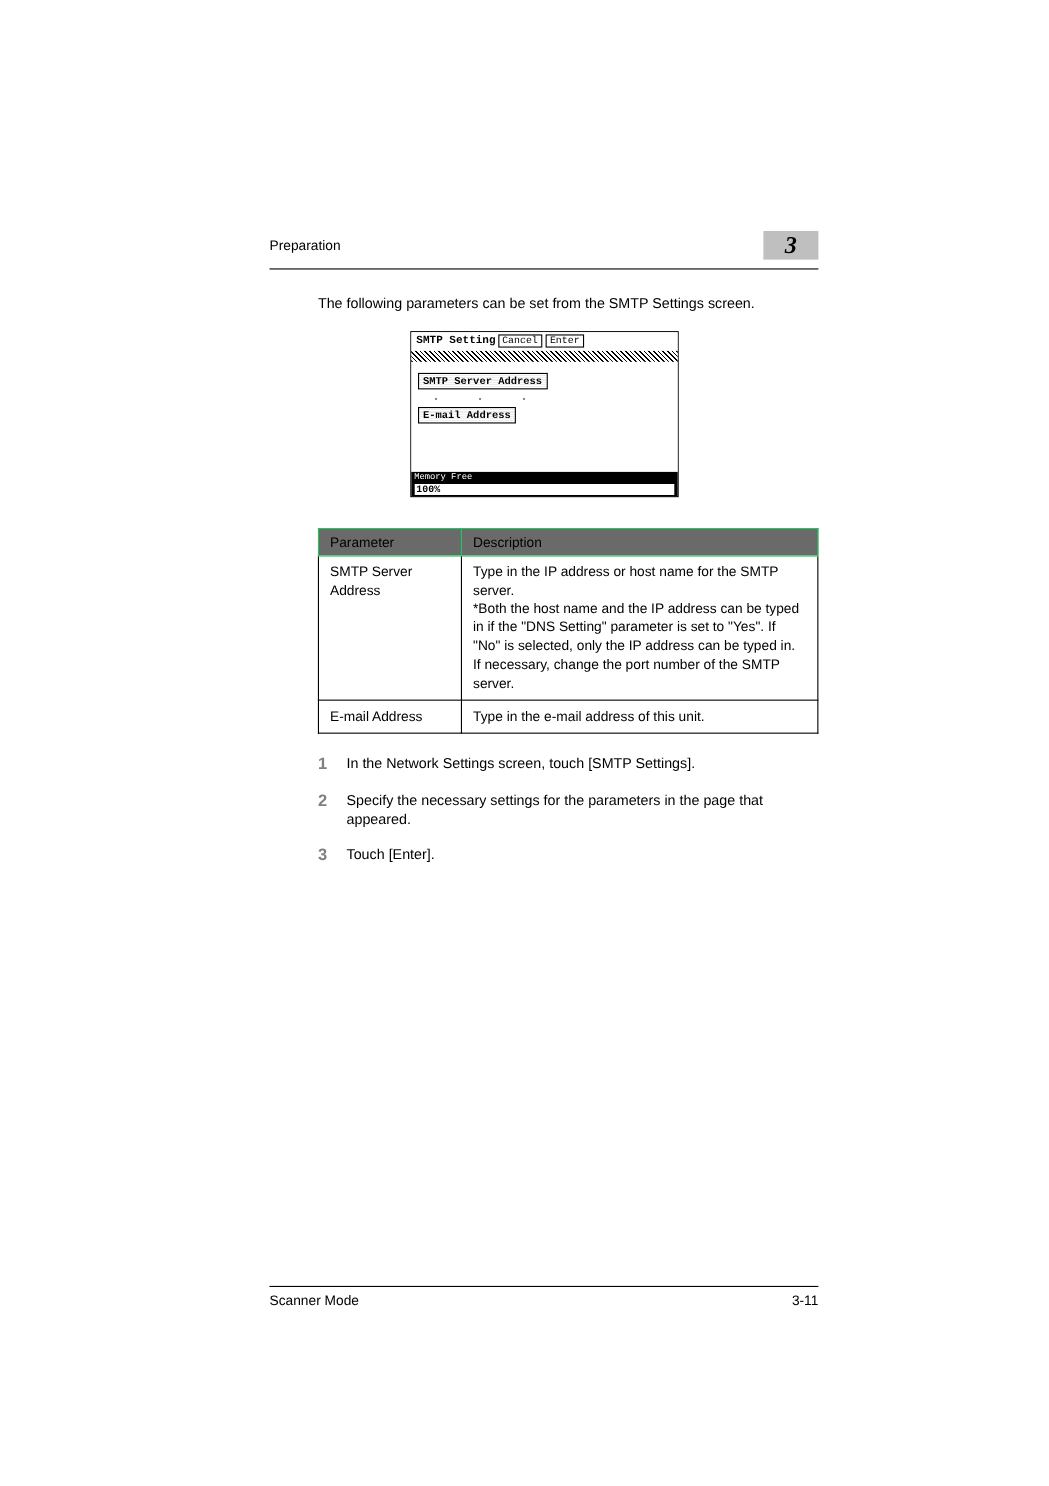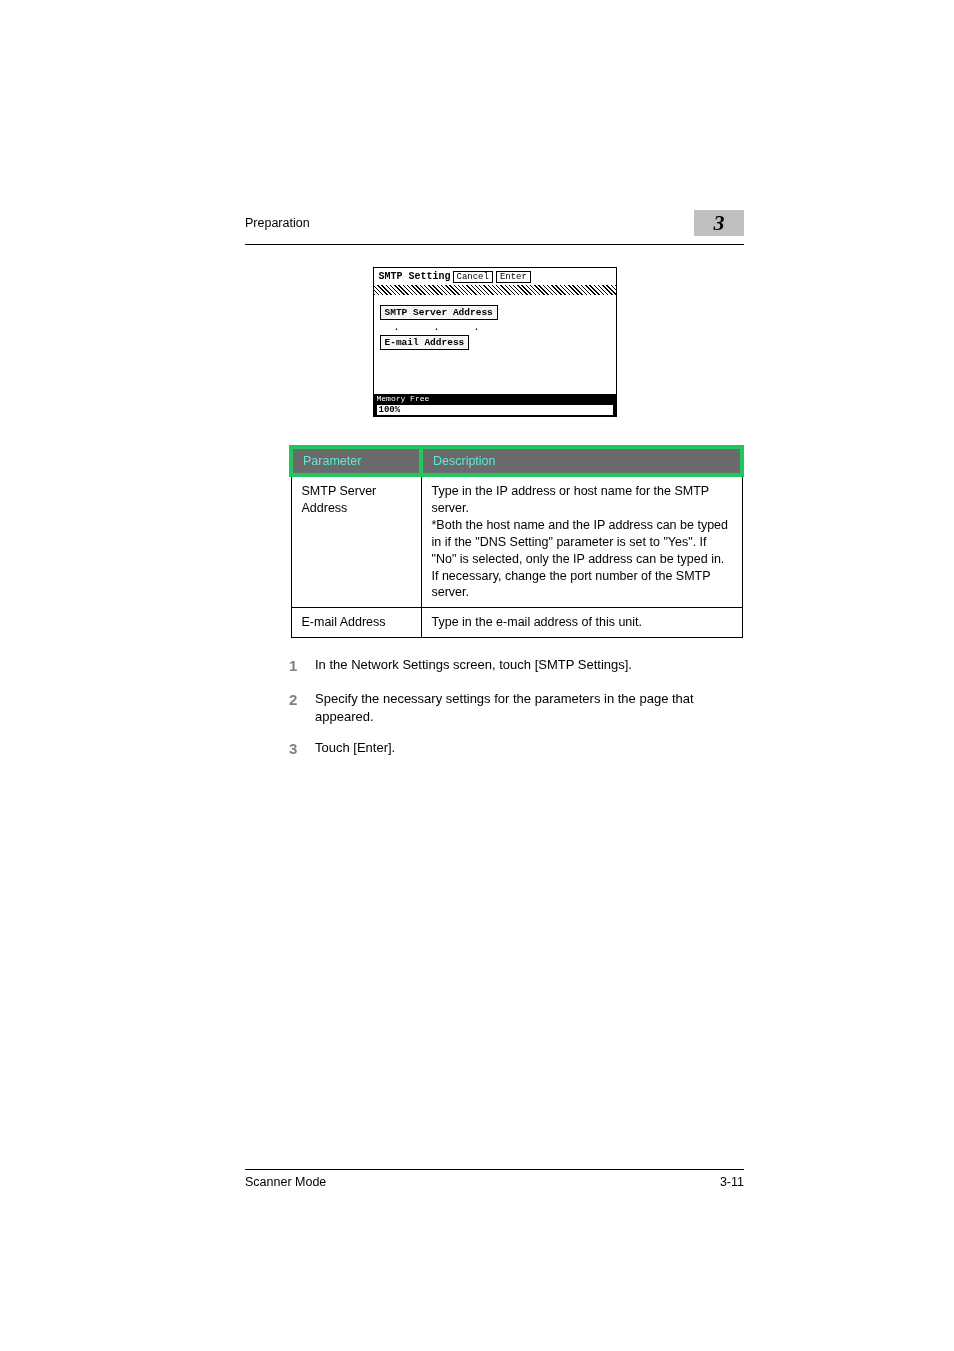--- a/index.html
+++ b/index.html
@@ -116,25 +116,25 @@
   table.params {
     width: 100%;
     border-collapse: collapse;
     margin-left: 44px;
     width: calc(100% - 44px);
     font-size: 12.5px;
     margin-bottom: 18px;
   }
   table.params th {
     background: #6a6a6a;
-    color: #5eead4;
+    color: #000000;
     text-align: left;
     font-weight: normal;
     padding: 5px 10px;
-    border: 4px solid #22c55e;
+    border: 1px solid #22c55e;
   }
   table.params td {
     border: 1px solid #000;
     padding: 6px 10px;
     vertical-align: top;
     line-height: 1.35;
   }
   table.params td:first-child { width: 130px; }
   ol.steps {
     list-style: none;
@@ -170,20 +170,21 @@
 <body>
 
 <div class="page">
 
   <div class="header-row">
     <div class="header-left">Preparation</div>
     <div class="chapter-box">3</div>
   </div>
 
 
+  <p class="para">The following parameters can be set from the SMTP Settings screen.</p>
 
   <div class="screenshot">
     <div class="scr-titlebar">
       <span class="scr-title">SMTP Setting</span>
       <span class="scr-btns">
         <span class="scr-btn">Cancel</span>
         <span class="scr-btn">Enter</span>
       </span>
     </div>
     <div class="scr-hatch"></div>

